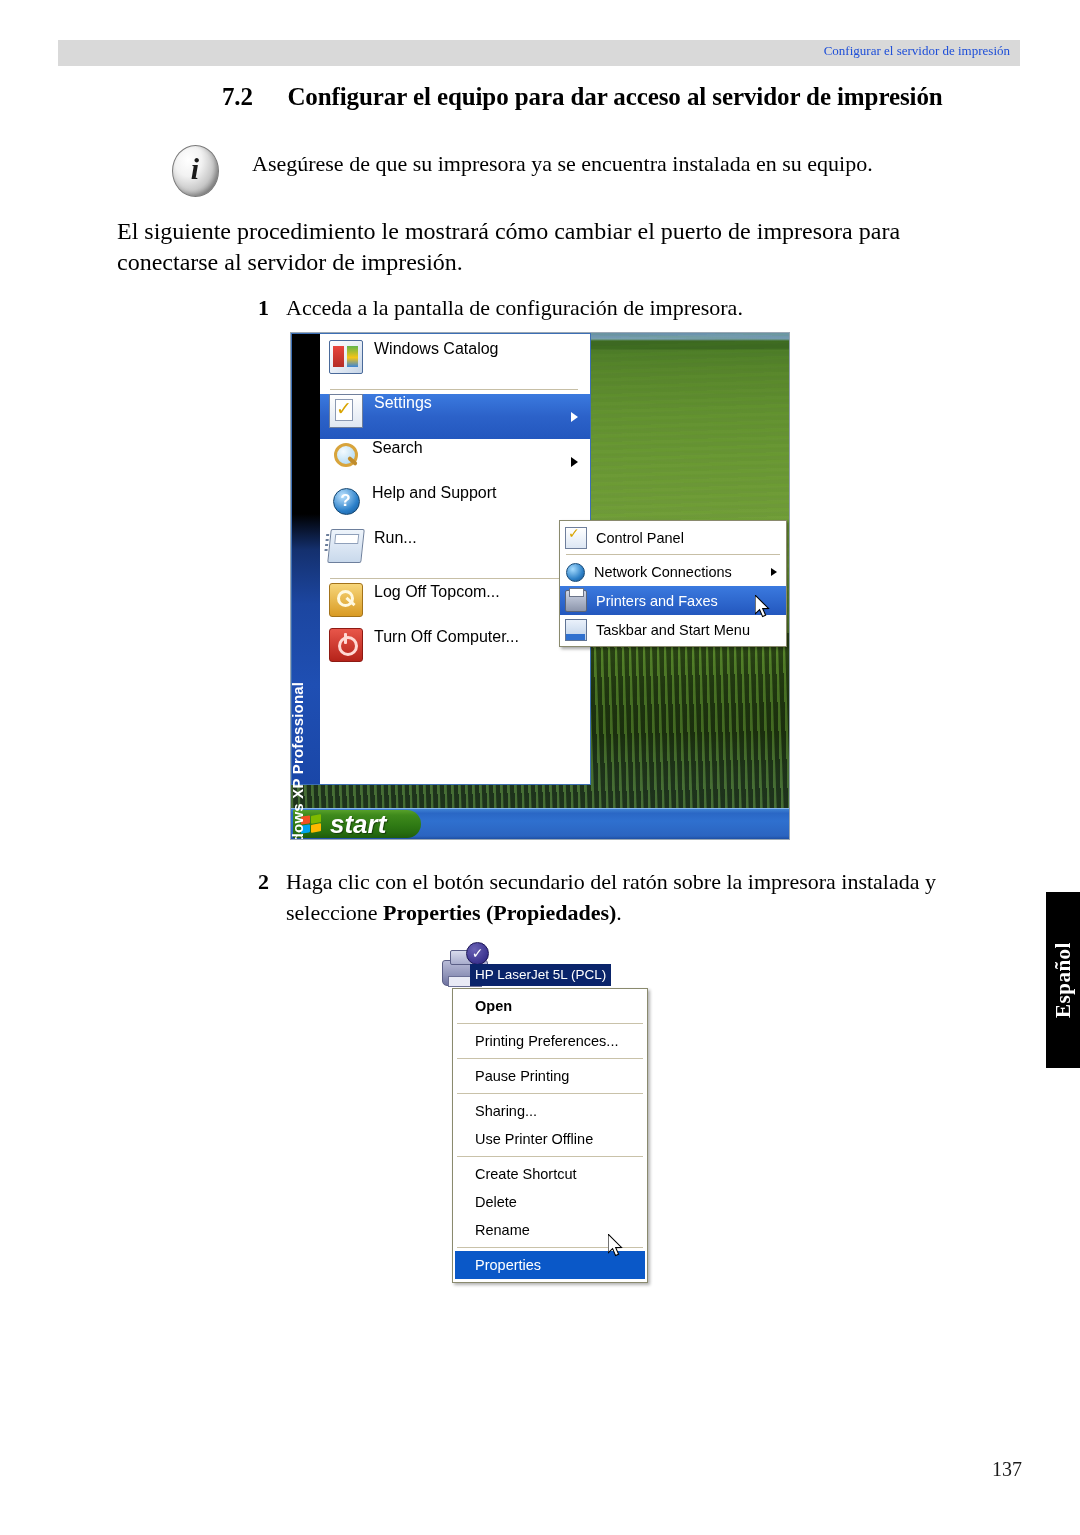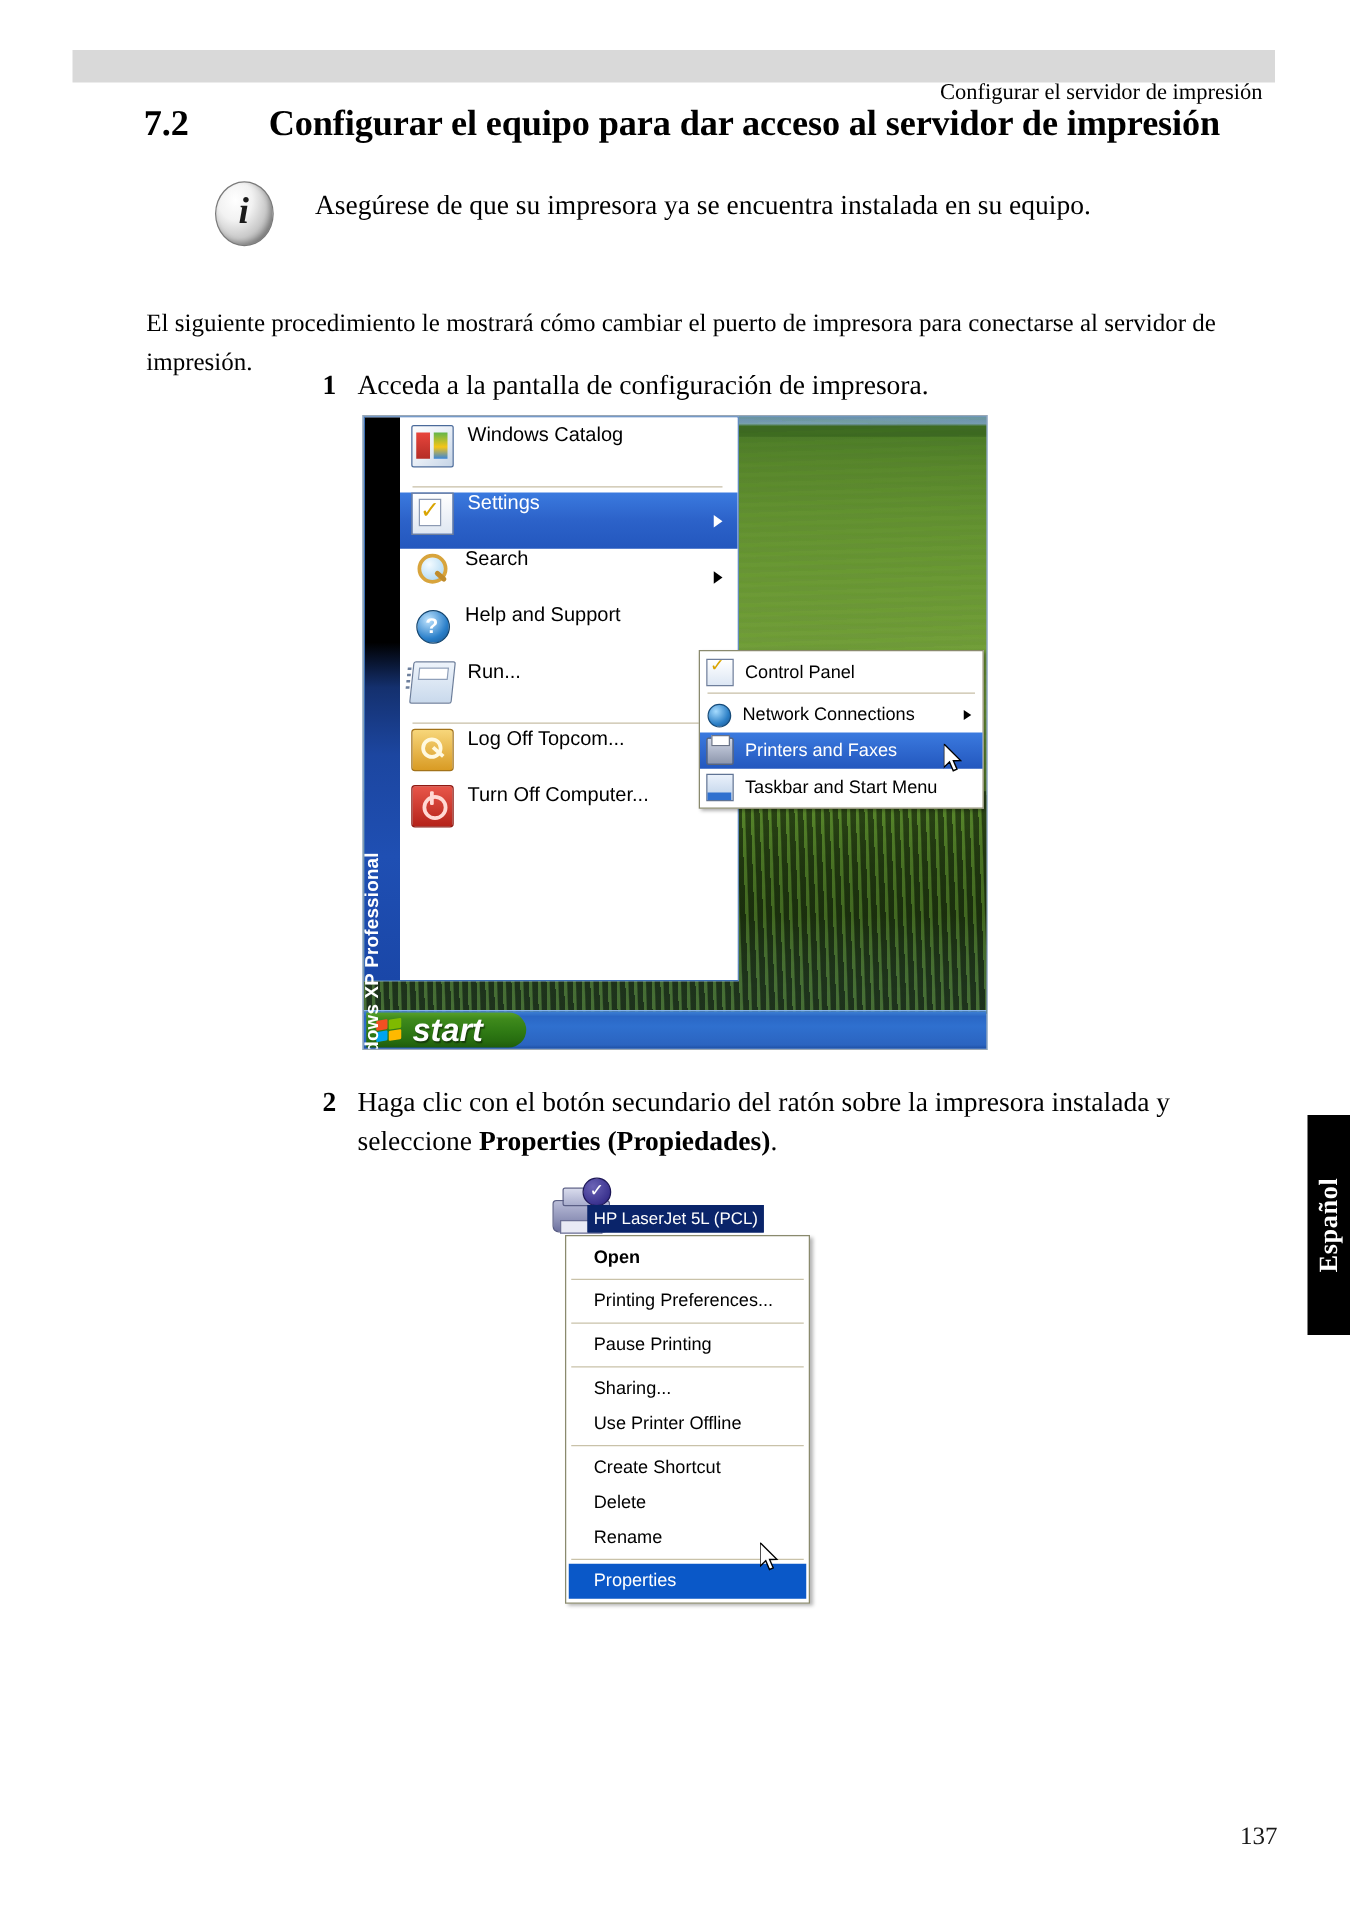--- a/index.html
+++ b/index.html
@@ -22,36 +22,36 @@
     left: 58px;
     top: 40px;
     width: 962px;
     height: 26px;
     background: #d9d9d9;
   }
   .header-text {
     position: absolute;
     right: 10px;
     top: 3px;
-    font-size: 18px;
-    color: #000000;
+    font-size: 13px;
+    color: #1d4ed8;
     white-space: nowrap;
     font-family: "Liberation Serif", "DejaVu Serif", serif;
-    margin-top: 20px;
   }
 
   
   .section-head {
     position: absolute;
     left: 115px;
     top: 83px;
     width: 900px;
     font-weight: bold;
-    font-size: 29px;
+    font-size: 25px;
     letter-spacing: -0.1px;
+    text-align: center;
   }
   .section-num {
     display: inline-block;
     width: 100px;
   }
 
   
   .note-block {
     position: absolute;
     left: 168px;
@@ -95,23 +95,23 @@
     left: 84px;
     top: 8px;
     font-size: 22px;
     white-space: nowrap;
   }
 
   
   .body-para {
     position: absolute;
     left: 117px;
-    top: 244px;
+    top: 216px;
     width: 890px;
-    font-size: 20px;
+    font-size: 24px;
     line-height: 31px;
   }
 
   
   .step {
     position: absolute;
     font-size: 22px;
     line-height: 31px;
   }
   .step .num {

